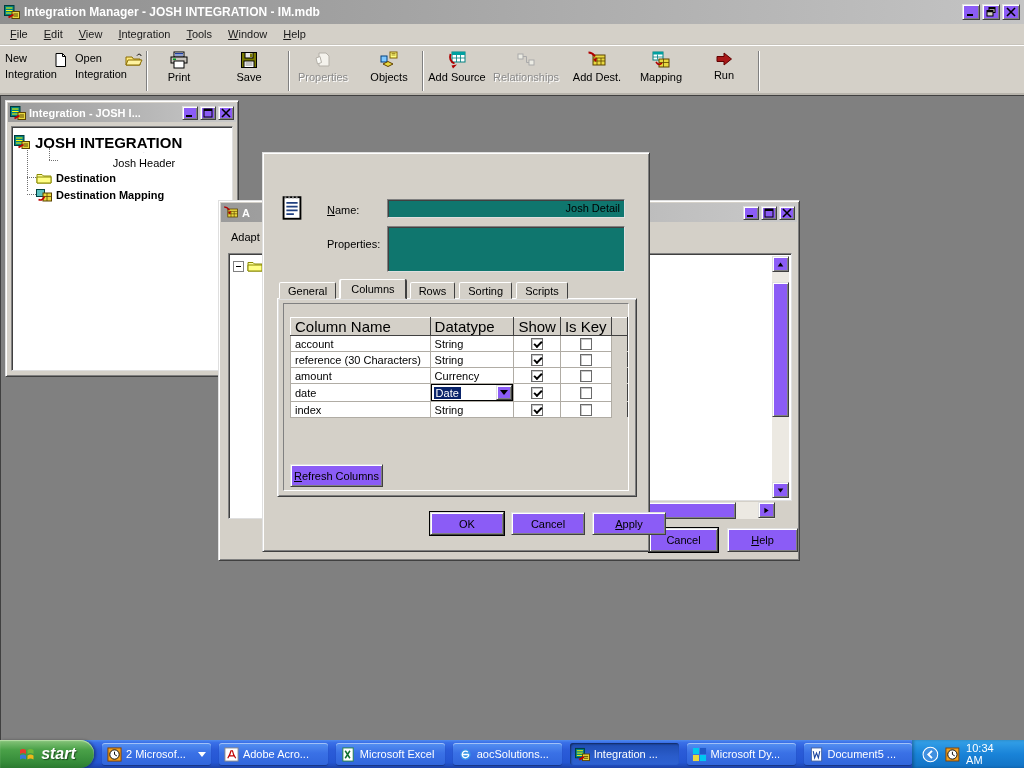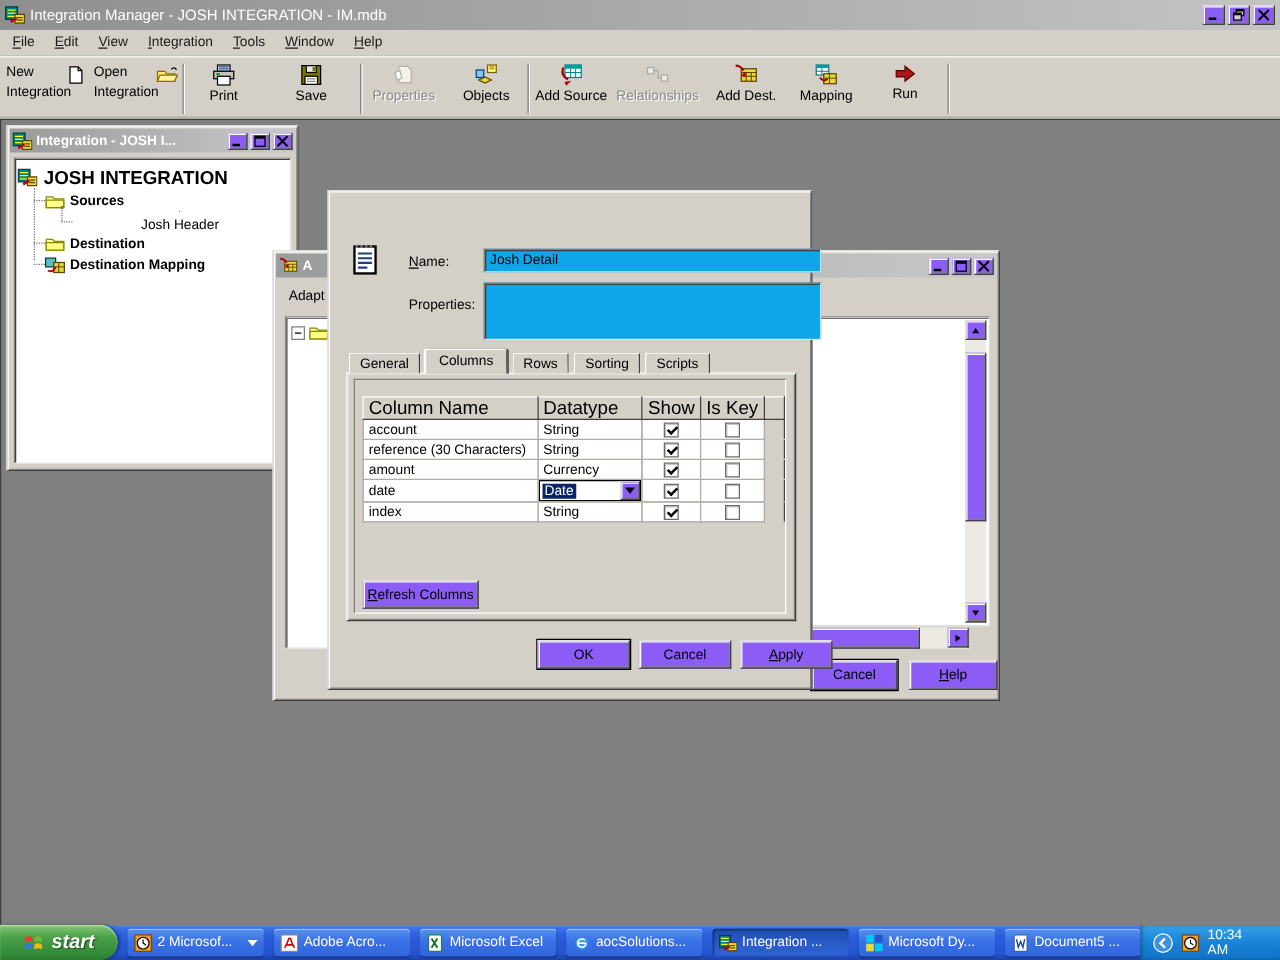--- a/index.html
+++ b/index.html
@@ -13,21 +13,21 @@
   
   .raised { background:#8b5cf6; border:1px solid; border-color:#dfdfdf #404040 #404040 #dfdfdf;
             box-shadow: inset 1px 1px 0 #fff, inset -1px -1px 0 #808080; }
   .win { position:absolute; background:#d4d0c8; border:1px solid; border-color:#dfdfdf #404040 #404040 #dfdfdf;
          box-shadow: inset 1px 1px 0 #fff, inset -1px -1px 0 #808080; }
   .fl::first-letter { text-decoration:underline; }
 
   
   .app-titlebar { position:absolute; left:0; top:0; width:1024px; height:24px;
       background:linear-gradient(90deg,#8f8f8f,#c4c4c4); display:flex; align-items:center; padding:0 4px; gap:4px; }
-  .app-title { color:#fff; font-weight:normal; font-size:12px; flex:1; white-space:nowrap; overflow:hidden; }
+  .app-title { color:#fff; font-weight:bold; font-size:12px; flex:1; white-space:nowrap; overflow:hidden; }
   .tb-btn { width:18px; height:16px; display:flex; align-items:center; justify-content:center; }
   .tb-btn svg { width:10px; height:10px; }
   .tb-btn.sm { width:16px; height:14px; }
   .tb-btns { display:flex; gap:2px; }
 
   .menubar { position:absolute; left:0; top:24px; width:1024px; height:21px; background:#d4d0c8;
       display:flex; align-items:center; padding-left:2px; border-bottom:1px solid #c8c4bc; }
   .menu-item { display:inline-block; padding:3px 8px; color:#1a1a1a; }
 
   .toolbar { position:absolute; left:0; top:45px; width:1024px; height:50px; background:#d4d0c8;
@@ -84,22 +84,22 @@
   .sb-thumb-h { height:100%; flex:0 0 auto; }
   .sb-track { flex:1; }
   #adp-hscroll { left:255px; top:301px; width:301px; }
   .adp-btn { position:absolute; width:71px; height:24px; display:flex; align-items:center; justify-content:center; font-size:11px; }
   .default-ring { box-shadow: 0 0 0 1px #000, inset 1px 1px 0 #fff, inset -1px -1px 0 #808080; }
 
   
   #props-dlg { left:262px; top:57px; width:388px; height:400px; z-index:3; }
   .dlg-notepad { position:absolute; left:14px; top:36px; width:30px; height:37px; }
   .dlg-label { position:absolute; left:64px; }
-  .field { position:absolute; left:124px; width:270px; background:#0ea5e9; border:1px solid; border-color:#808080 #dfdfdf #dfdfdf #808080;
-           box-shadow: inset 1px 1px 0 #404040; padding:2px 4px; font-size:11px; }
+  .field { position:absolute; left:124px; width:238px; background:#0f766e; border:1px solid; border-color:#808080 #dfdfdf #dfdfdf #808080;
+           box-shadow: inset 1px 1px 0 #404040; padding:2px 4px; font-size:11px;text-align:right; }
   #name-field { top:46px; height:19px; }
   #desc-field { top:73px; height:46px; }
   .tabctl { position:absolute; left:14px; top:126px; width:360px; height:218px; }
   .tabstrip { position:relative; height:19px; z-index:5; padding-left:2px; }
   .tab { position:relative; display:inline-block; top:2px; height:17px; padding:2px 8px 0; background:#d4d0c8;
          border:1px solid; border-color:#fff #404040 transparent #fff; border-radius:2px 2px 0 0; margin-right:1px; }
   .tab.active { top:0; height:20px; padding:3px 10px 0; z-index:6; box-shadow:-1px 0 0 #fff, 1px 0 0 #404040; }
   .tabpanel { position:absolute; left:0; top:19px; right:0; bottom:0; background:#d4d0c8;
       border:1px solid; border-color:#fff #404040 #404040 #fff; box-shadow: inset 1px 1px 0 #dfdfdf, inset -1px -1px 0 #808080; }
   .groupsunken { position:absolute; left:5px; top:4px; right:7px; bottom:5px; border:1px solid; border-color:#808080 #fff #fff #808080; }
@@ -452,26 +452,20 @@
       </span>
     </div>
     <div class="int-content">
       <div class="t-root">
         <svg class="i16">
             <use href="#i-im"></use>
           </svg>
         <span>JOSH INTEGRATION</span>
       </div>
       <div class="t-kids">
-        <div class="t-row">
-          <svg class="i16">
-              <use href="#i-folder"></use>
-            </svg>
-          <span>Sources</span>
-        </div>
         <div class="t-kids2">
           <div class="t-row plain">
             <svg class="i16">
                 <use href="#i-notepad"></use>
               </svg>
             <span>Josh Header</span>
           </div>
         </div>
         <div class="t-row">
           <svg class="i16">

